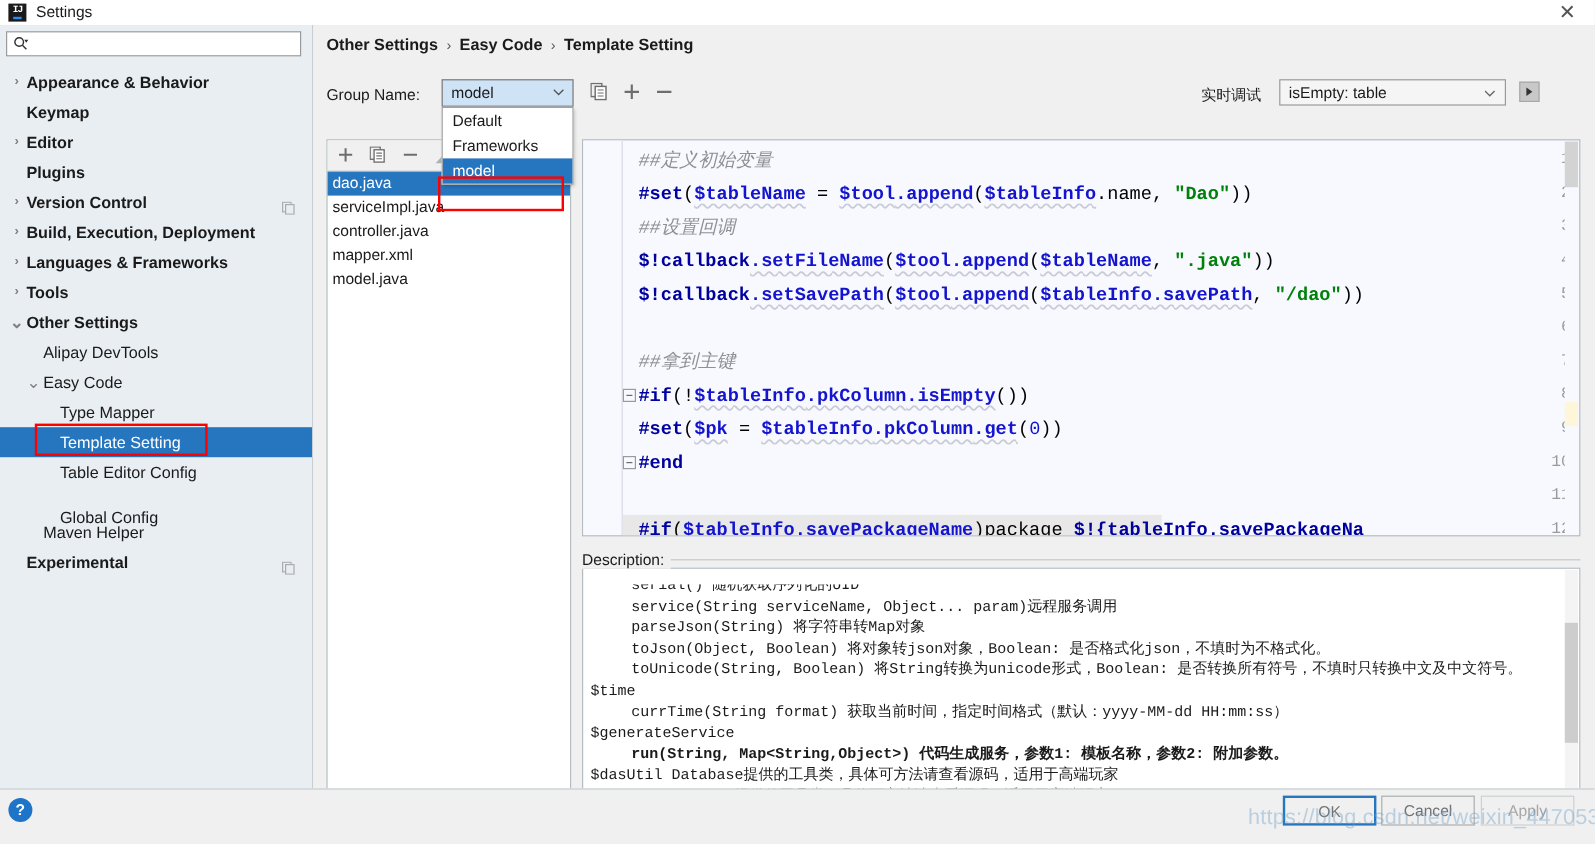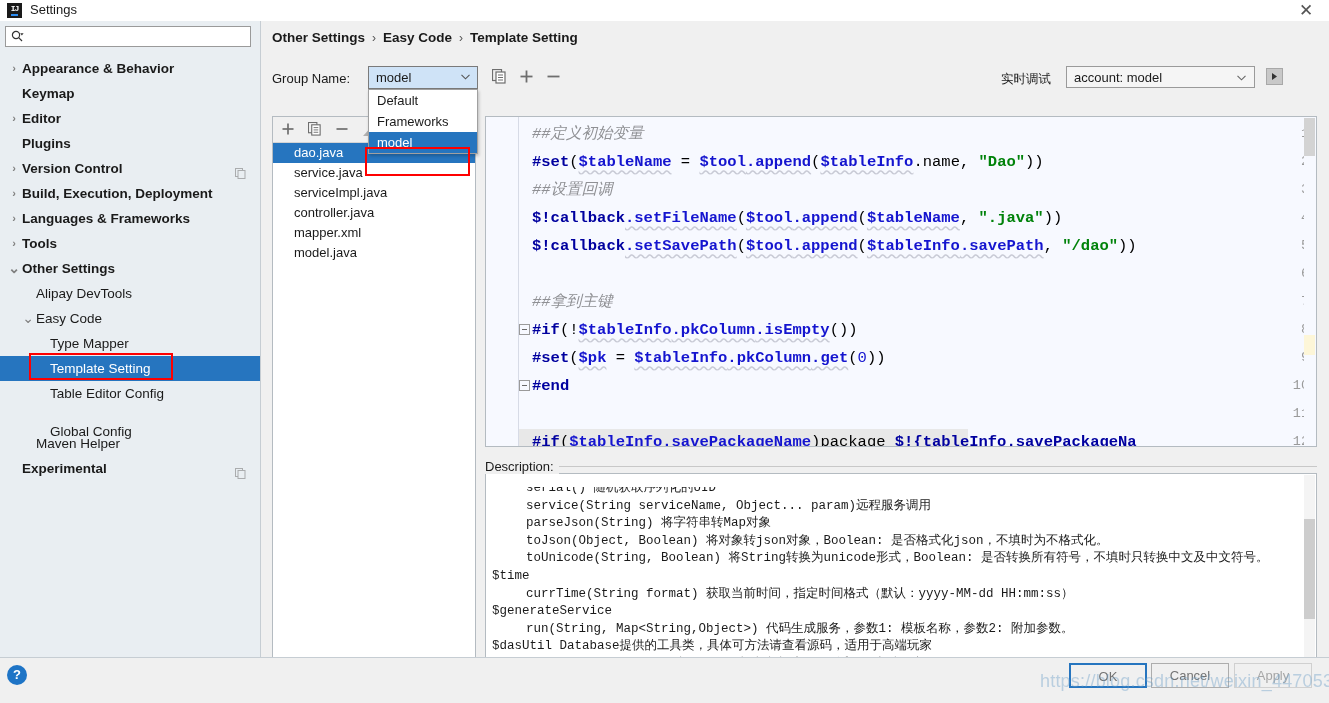--- a/index.html
+++ b/index.html
@@ -56,21 +56,21 @@
   .combo2 .val{position:absolute;left:7px;top:3px;font-size:13px;color:#1a1a1a;}
   .runbtn{position:absolute;width:17px;height:17px;background:#c8c8c8;border:1px solid #a8a8a8;
      box-sizing:border-box;display:flex;align-items:center;justify-content:center;}
 
   
   .filelist{position:absolute;left:11px;top:95px;width:204px;height:555px;background:#ffffff;
      border:1px solid #b4bbc1;box-sizing:border-box;}
   .fl-toolbar{position:absolute;left:0;top:0;width:202px;height:25px;background:#f0f0f0;
      border-bottom:1px solid #d4d4d4;}
   .fl-items{position:absolute;left:0;top:26px;width:202px;}
-  .fitem{height:20px;line-height:20px;padding-left:21px;font-size:13px;color:#1a1a1a;white-space:nowrap;}
+  .fitem{height:20px;line-height:20px;padding-left:4px;font-size:13px;color:#1a1a1a;white-space:nowrap;}
   .fitem.sel{background:#2675bf;color:#fff;}
 
   
   .dropdown{position:absolute;background:#ffffff;border:1px solid #a0a0a0;box-sizing:border-box;z-index:40;
      box-shadow:1px 2px 3px rgba(0,0,0,.22);}
   .ditem{height:21px;line-height:21px;padding-left:8px;font-size:13px;color:#1a1a1a;white-space:nowrap;}
   .ditem.sel{background:#2675bf;color:#ffffff;}
 
   
   .editor{position:absolute;left:224px;top:95px;width:832px;height:331px;background:#f7f9ff;
@@ -244,21 +244,21 @@
       </svg>
     </div>
     <div class="cbtn" style="left:285px;top:48px;">
       <svg width="15" height="15" viewBox="0 0 15 15">
         <line x1="1.5" y1="7.5" x2="13.5" y2="7.5" stroke="#6e6e6e" stroke-width="1.8"></line>
       </svg>
     </div>
 
     <div class="dbglabel" style="left:740px;top:50px;">实时调试</div>
     <div class="combo2" style="left:805px;top:45px;width:189px;height:22px;">
-      <div class="val">account: model</div>
+      <div class="val">isEmpty: table</div>
       <svg class="chev" viewBox="0 0 9 6" style="position:absolute;right:8px;top:8px;width:9px;height:6px;">
         <path d="M0.5 0.8 L4.5 4.8 L8.5 0.8" fill="none" stroke="#666" stroke-width="1.1"></path>
       </svg>
     </div>
     <div class="runbtn" style="left:1005px;top:47px;">
       <svg width="9" height="9" viewBox="0 0 9 9">
         <path d="M2 1 L7 4.5 L2 8 Z" fill="#333"></path>
       </svg>
     </div>
 
@@ -285,21 +285,20 @@
           </svg>
         </div>
         <div class="cbtn" style="left:89px;top:8px;">
           <svg width="13" height="8" viewBox="0 0 13 8">
             <path d="M6.5 1 L12 7 L1 7 Z" fill="#b0b0b0"></path>
           </svg>
         </div>
       </div>
       <div class="fl-items" id="filelist">
           <div class="fitem sel">dao.java</div>
-          <div class="fitem">service.java</div>
           <div class="fitem">serviceImpl.java</div>
           <div class="fitem">controller.java</div>
           <div class="fitem">mapper.xml</div>
           <div class="fitem">model.java</div>
         </div>
     </div>
 
     <div class="dropdown" style="left:107px;top:68px;width:110px;">
       <div id="ddlist">
           <div class="ditem">Default</div>
@@ -350,21 +349,21 @@
     <div class="descbox">
       <div id="desclines">
           <div class="dline ind" style="top: 6px;">serial() 随机获取序列化的UID</div>
           <div class="dline ind" style="top: 23.6px;">service(String serviceName, Object... param)远程服务调用</div>
           <div class="dline ind" style="top: 41.2px;">parseJson(String) 将字符串转Map对象</div>
           <div class="dline ind" style="top: 58.8px;">toJson(Object, Boolean) 将对象转json对象，Boolean: 是否格式化json，不填时为不格式化。</div>
           <div class="dline ind" style="top: 76.4px;">toUnicode(String, Boolean) 将String转换为unicode形式，Boolean: 是否转换所有符号，不填时只转换中文及中文符号。</div>
           <div class="dline" style="top: 94px;">$time</div>
           <div class="dline ind" style="top: 111.6px;">currTime(String format) 获取当前时间，指定时间格式（默认：yyyy-MM-dd HH:mm:ss）</div>
           <div class="dline" style="top: 129.2px;">$generateService</div>
-          <div class="dline ind" style="top: 146.8px;">run(String, Map&lt;String,Object&gt;) 代码生成服务，参数1: 模板名称，参数2: 附加参数。</div>
+          <div class="dline ind" style="top: 146.8px; font-weight: bold;">run(String, Map&lt;String,Object&gt;) 代码生成服务，参数1: 模板名称，参数2: 附加参数。</div>
           <div class="dline" style="top: 164.4px;">$dasUtil Database提供的工具类，具体可方法请查看源码，适用于高端玩家</div>
           <div class="dline" style="top: 182px;">$dbUtil  Database提供的工具类，具体可方法请查看源码，适用于高端玩家</div>
         </div>
       <div class="dfade"></div>
       <div class="dscroll"></div>
       <div class="dthumb"></div>
     </div>
   </div>
 
   <div class="footer">

